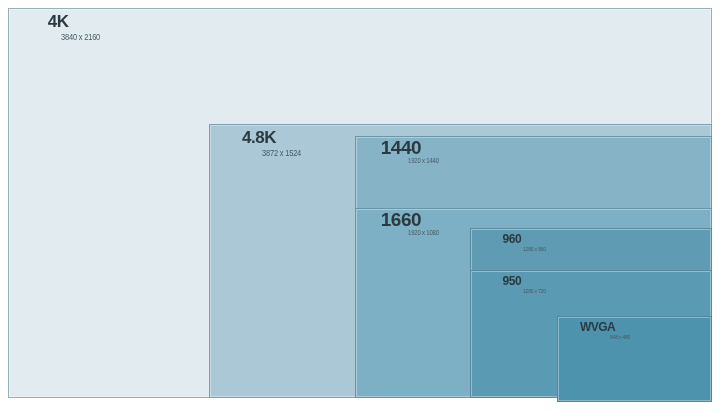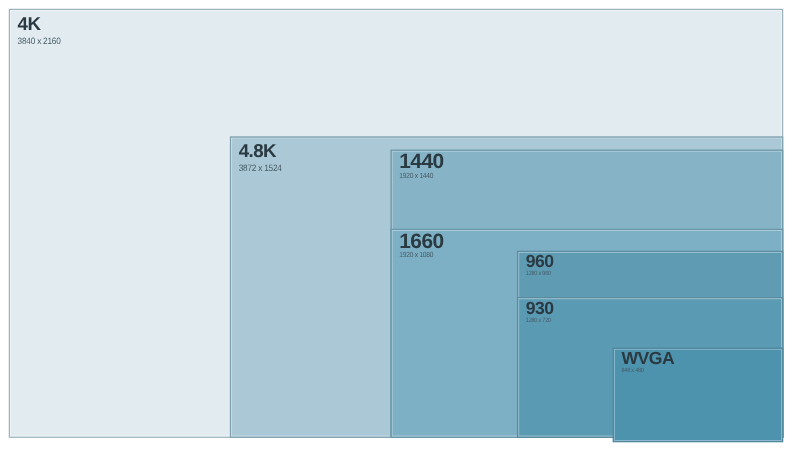--- a/index.html
+++ b/index.html
@@ -7,20 +7,21 @@
     padding: 0;
     background: #ffffff;
   }
   #stage {
     position: relative;
     width: 720px;
     height: 412px;
     background: #ffffff;
     overflow: hidden;
     font-family: "Liberation Sans", sans-serif;
+    text-align: center;
   }
   .res-box {
     position: absolute;
     box-sizing: border-box;
     border: 1px solid rgba(90,125,140,0.55);
     box-shadow: inset 0 0 0 1px rgba(255,255,255,0.35);
   }
   .res-label {
     position: absolute;
     left: 7px;
@@ -39,25 +40,26 @@
   }
   .res-sub {
     display: block;
     font-size: 7.5px;
     color: #465b66;
     margin-top: 2px;
     letter-spacing: -0.2px;
     white-space: nowrap;
     transform: scaleY(1.12);
     transform-origin: left top;
+    margin-left: 45px;
   }
   
   .small .res-title { font-size: 19px; line-height: 14px; }
   .small .res-sub   { font-size: 6px; }
-  .tiny .res-title  { font-size: 16px; line-height: 12px; }
+  .tiny .res-title  { font-size: 12px; line-height: 12px; }
   .tiny .res-sub    { font-size: 5px; }
 </style>
 </head>
 <body>
 
 <div id="stage" style="width: 720px; height: 412px; background: rgb(255, 255, 255);">
     <div class="res-box" style="left: 8px; top: 8px; width: 704px; height: 390px; background: rgb(226, 236, 240); z-index: 1;">
       <div class="res-label">
         <span class="res-title">4K</span>
         <span class="res-sub">3840 x 2160</span>
@@ -82,21 +84,21 @@
       </div>
     </div>
     <div class="res-box tiny" style="left: 470px; top: 228px; width: 242px; height: 170px; background: rgb(95, 156, 180); z-index: 6;">
       <div class="res-label">
         <span class="res-title">960</span>
         <span class="res-sub">1280 x 960</span>
       </div>
     </div>
     <div class="res-box tiny" style="left: 470px; top: 270px; width: 242px; height: 128px; background: rgb(91, 154, 179); z-index: 7;">
       <div class="res-label">
-        <span class="res-title">930</span>
+        <span class="res-title">950</span>
         <span class="res-sub">1280 x 720</span>
       </div>
     </div>
     <div class="res-box tiny" style="left: 557px; top: 316px; width: 155px; height: 86px; background: rgb(78, 147, 174); z-index: 8;">
       <div class="res-label">
         <span class="res-title">WVGA</span>
         <span class="res-sub">848 x 480</span>
       </div>
     </div>
   </div>

